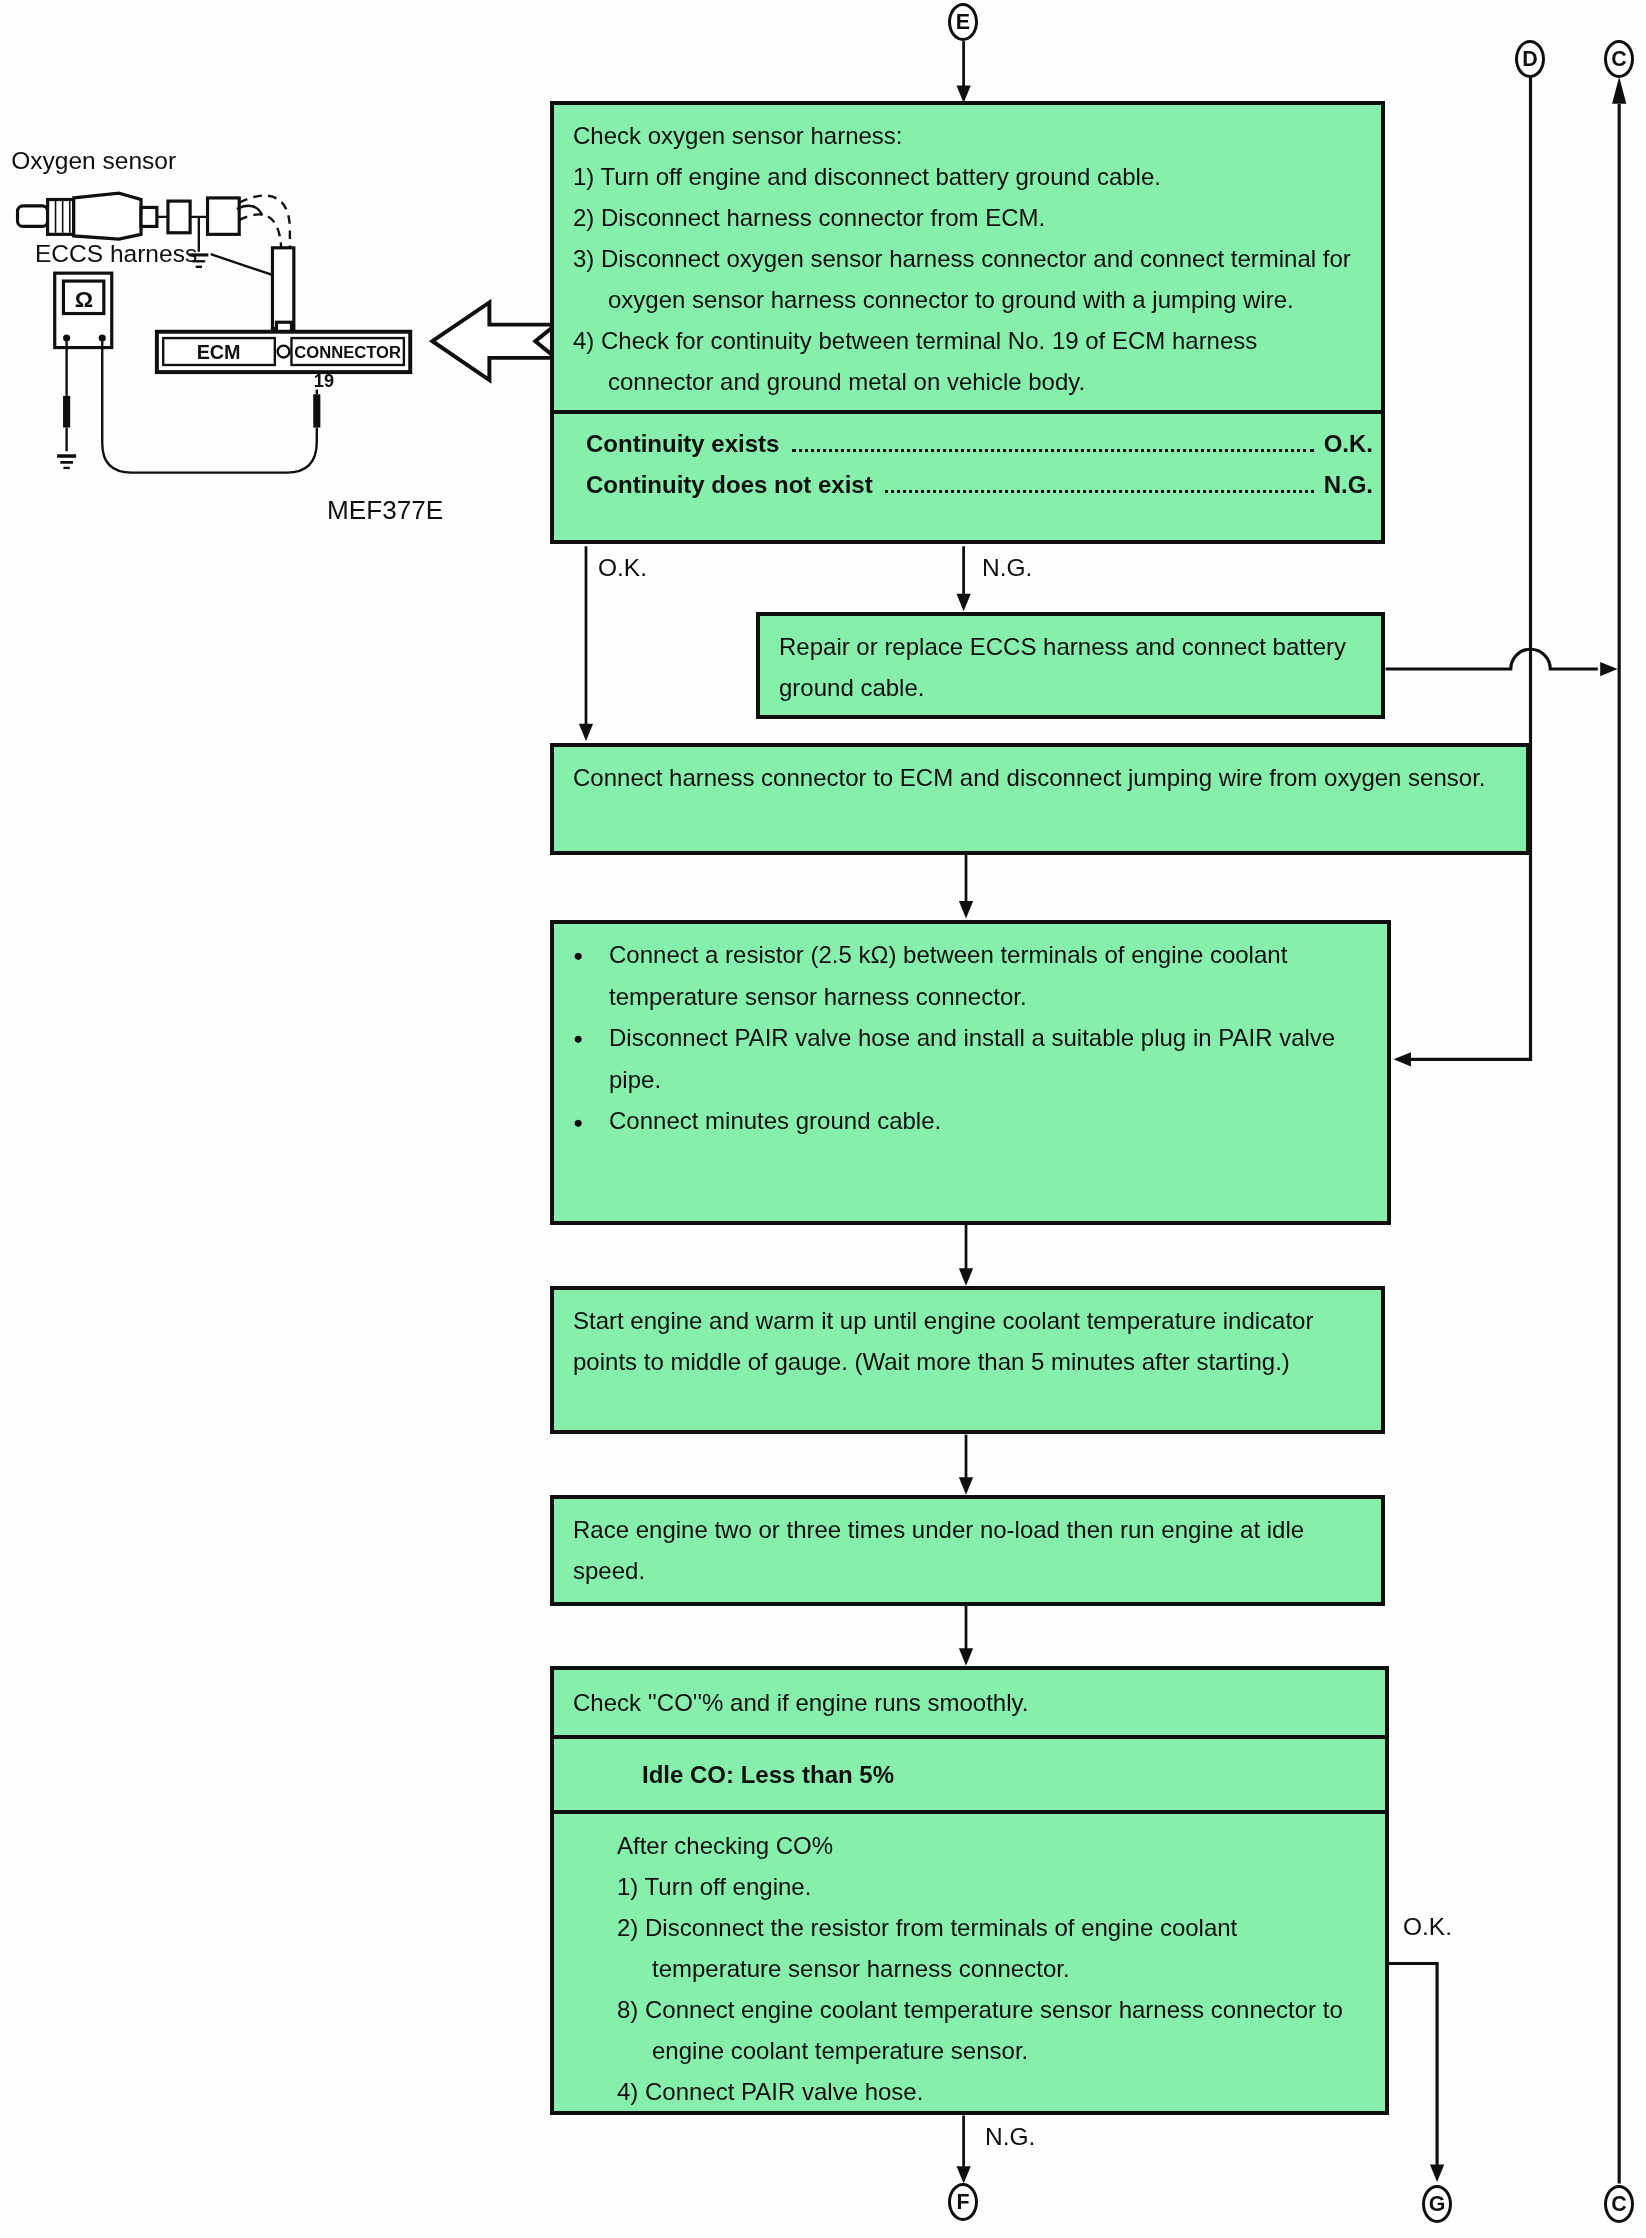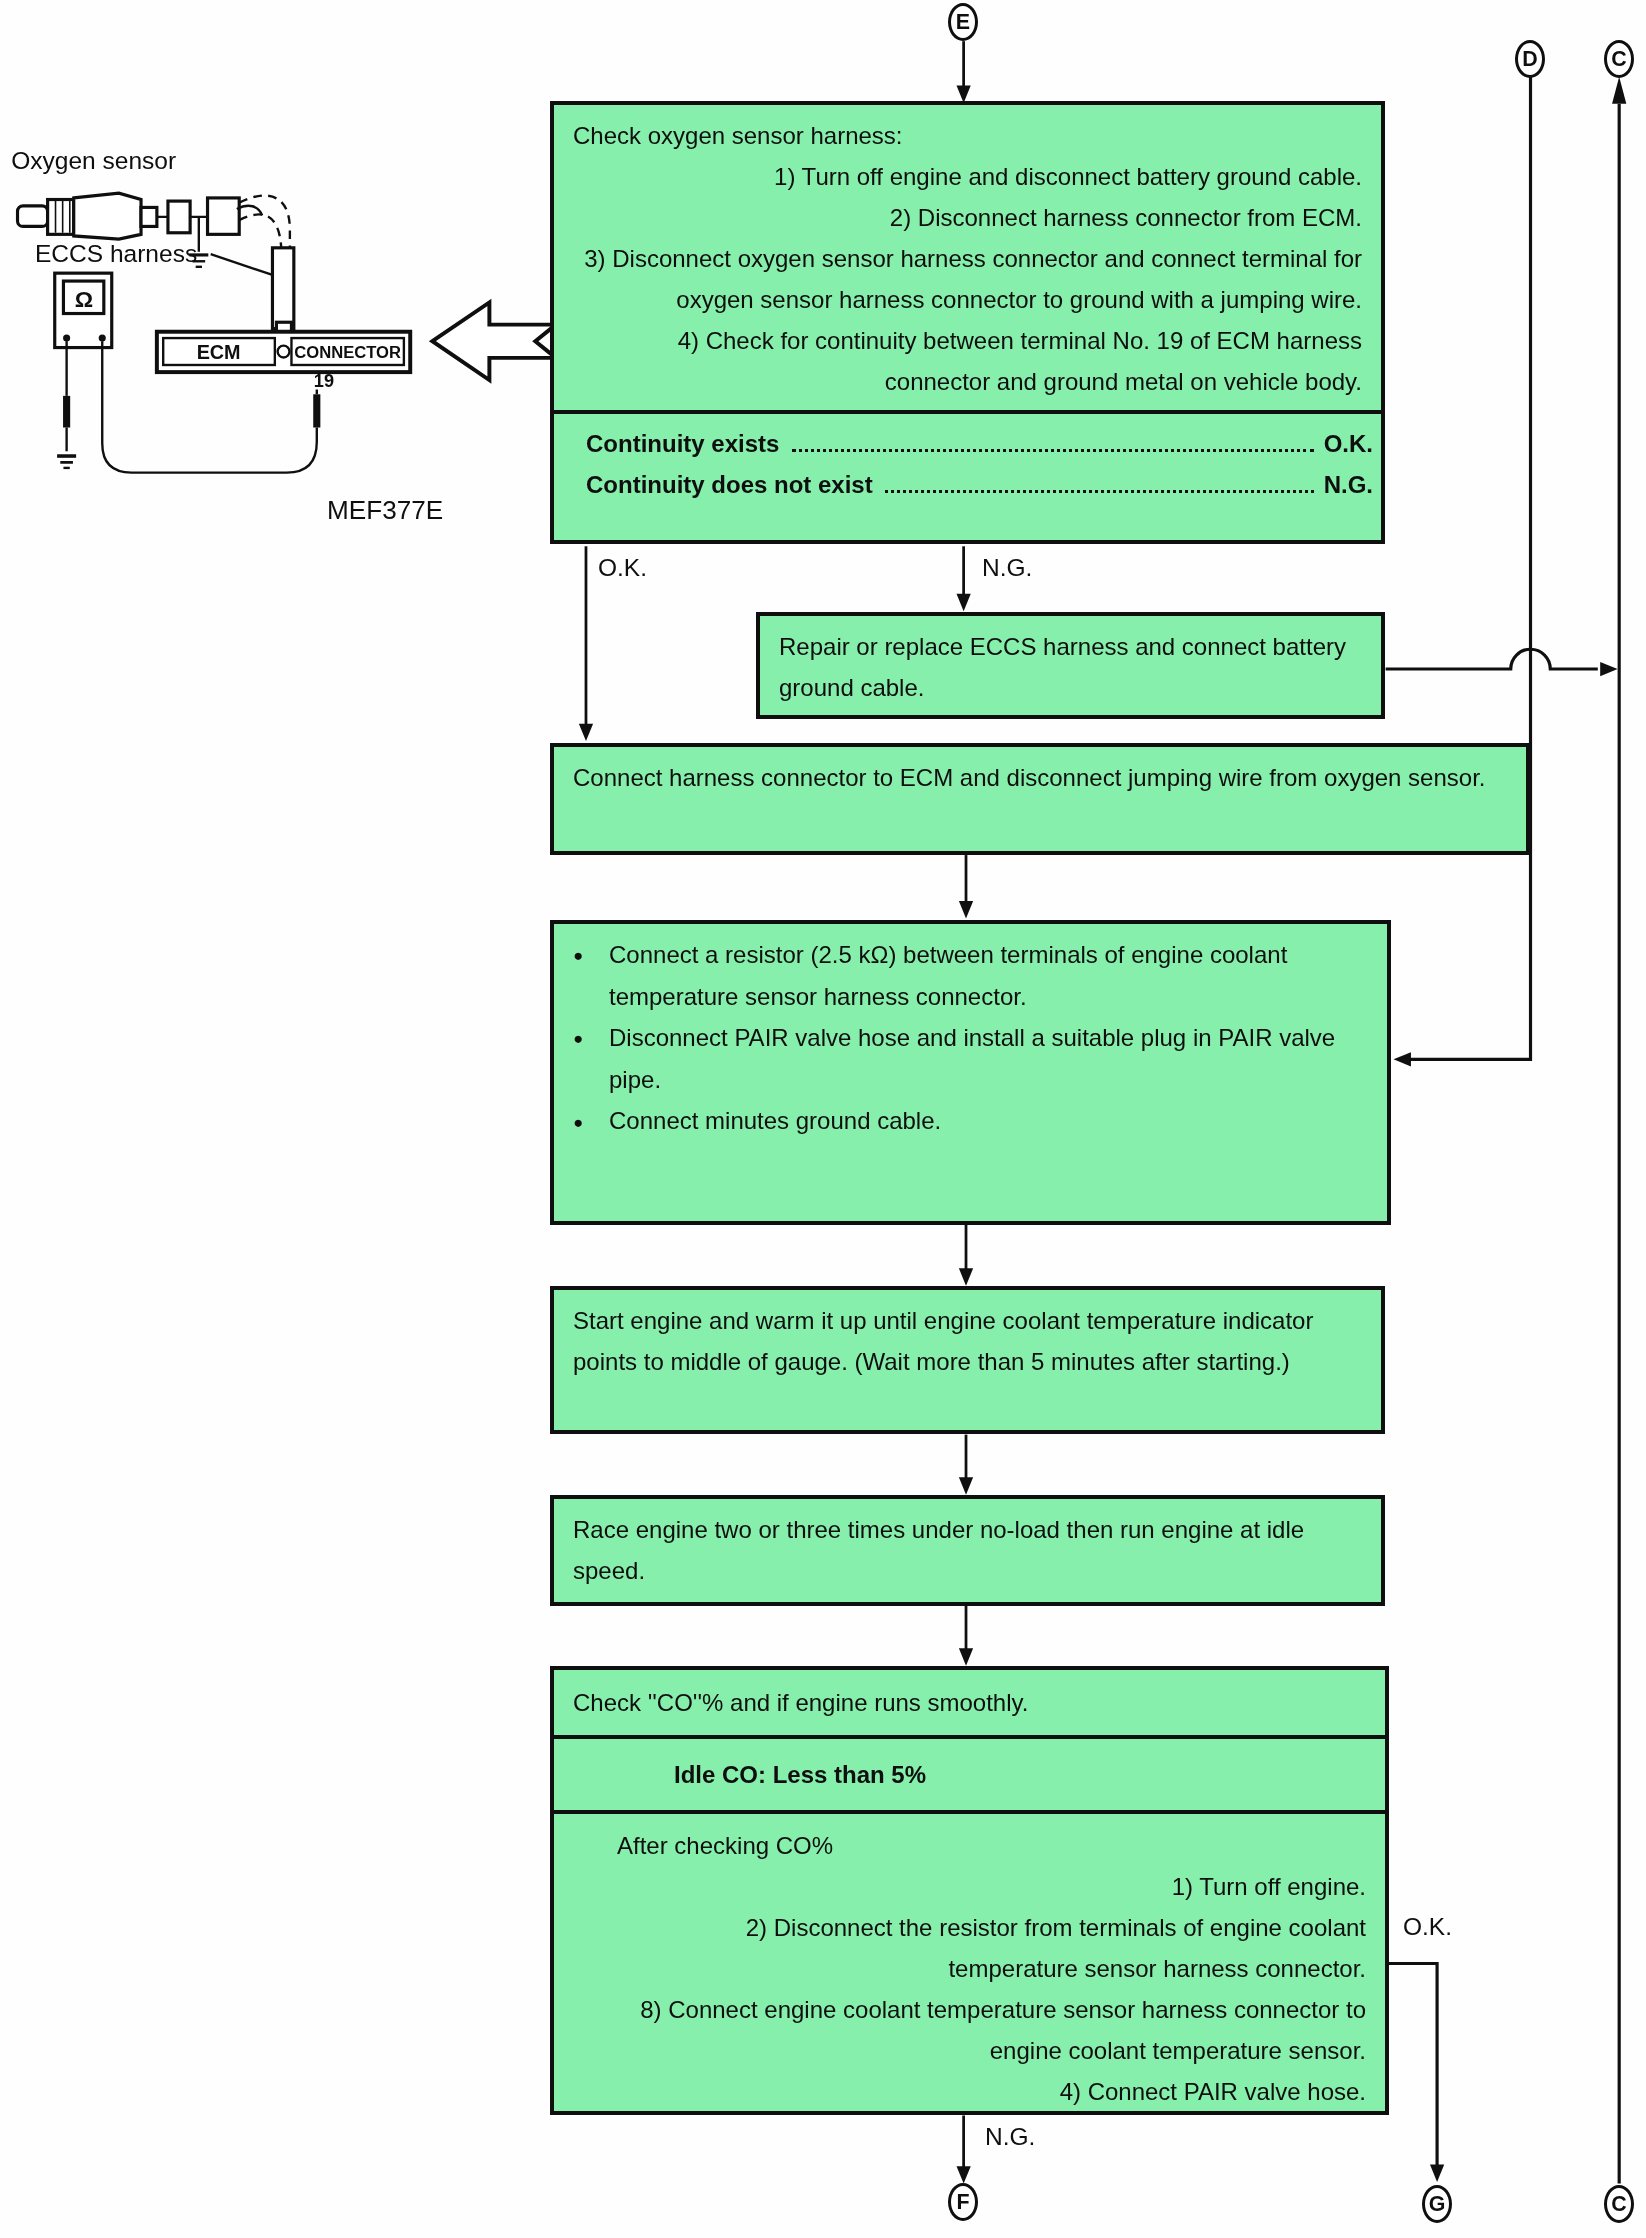--- a/index.html
+++ b/index.html
@@ -7,29 +7,29 @@
     position:relative;width:1647px;height:2239px;background:#fefefe;
     font-family:"Liberation Sans",sans-serif;color:#0f0f0f;overflow:hidden;
   }
   svg.overlay{position:absolute;left:0;top:0;z-index:1;}
   .box{
     position:absolute;background:#86efac;border:4px solid #0f0f0f;
     box-sizing:border-box;font-size:24px;line-height:41px;z-index:2;
   }
   .box.thick{border-width:4.7px;}
   .pad{padding:9.5px 19px;}
-  .num-item{padding-left:35px;text-indent:-35px;text-align:right;}
+  .num-item{padding-left:35px;text-indent:-35px;}
   .hang{padding-left:36px;text-indent:-36px;}
   .bullet{display:inline-block;width:36px;text-indent:0;font-size:16.6px;vertical-align:1.6px;}
   .results{border-top:4px solid #0f0f0f;font-weight:bold;padding:9.5px 8px 0 32px;margin-top:8px;}
   .result-row{display:flex;align-items:baseline;}
   .leader{flex:1;border-bottom:3.6px dotted #0f0f0f;margin:0 9.5px 7.1px 12.7px;}
   .cond,.outcome{white-space:nowrap;}
   .co-sec1{padding:12px 19px;border-bottom:4px solid #0f0f0f;}
-  .co-sec2{padding:15px 19px 15px 120px;border-bottom:4px solid #0f0f0f;font-weight:bold;}
+  .co-sec2{padding:15px 19px 15px 88px;border-bottom:4px solid #0f0f0f;font-weight:bold;}
   .co-sec3{padding:11px 19px;margin-left:44px;}
   .branch-label{position:absolute;font-size:24.5px;z-index:3;white-space:nowrap;}
   .clabel{
     position:absolute;width:30px;height:38px;border:3.2px solid #0f0f0f;border-radius:50%;
     display:flex;align-items:center;justify-content:center;
     font-weight:bold;font-size:21.4px;background:#fff;box-sizing:border-box;z-index:3;
   }
 </style>
 </head>
 <body>

